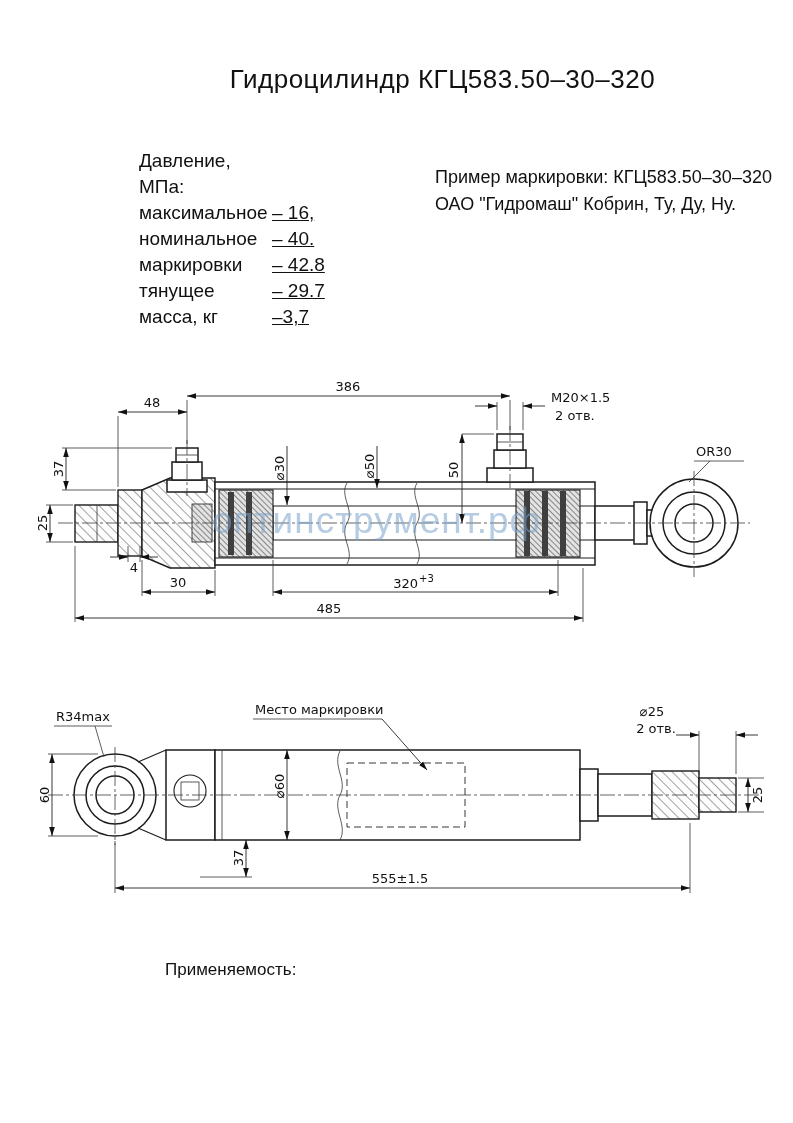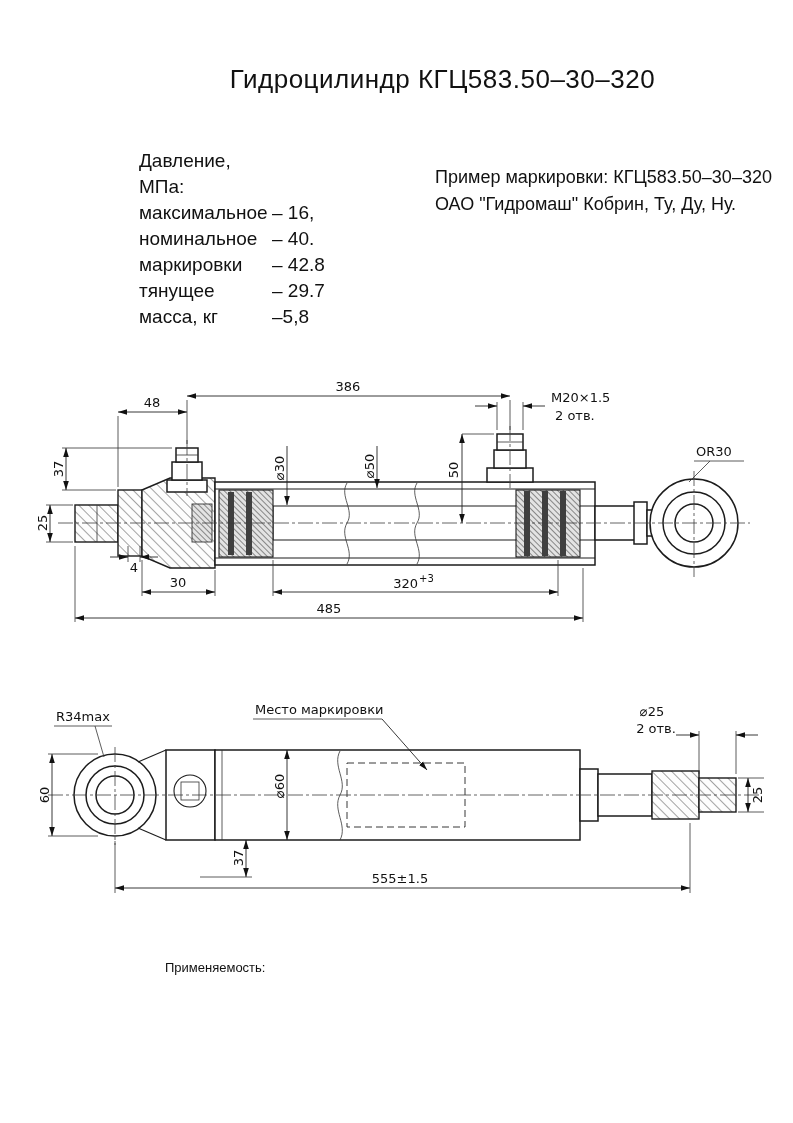--- a/index.html
+++ b/index.html
@@ -9,23 +9,23 @@
     font-family:"Liberation Sans", sans-serif; color:#111; overflow:hidden;
   }
   .title {
     position:absolute; top:64px; left:0; width:100%; padding-left:100px;
     text-align:center; font-size:26px; font-weight:normal; letter-spacing:.5px;
     font-family:"Liberation Sans", sans-serif;
   }
   .specs { position:absolute; left:95px; top:148px; font-size:19px; line-height:26px;margin-left:44px; }
   .spec-row { display:flex; }
   .spec-label { width:133px; }
-  .spec-value { white-space:pre; }
+  .spec-value { white-space:pre;text-decoration:underline; }
   .marking { position:absolute; left:435px; top:164px; font-size:18px; line-height:27px; }
-  .applicability { position:absolute; left:165px; top:960px; font-size:13px; }
+  .applicability { position:absolute; left:165px; top:960px; font-size:17px; }
   .watermark {
     position:absolute; left:212px; top:500px; z-index:5; font-size:37px;
     color:rgba(122,163,204,0.55); letter-spacing:1px; pointer-events:none;
   }
   svg.drawing { position:absolute; left:0; width:793px; }
   #top-svg { top:370px; height:270px; }
   #bottom-svg { top:690px; height:215px; }
 
   .s-part  { fill:#ffffff; stroke:#1c1c1c; stroke-width:1.5; }
   .s-med   { stroke:#1c1c1c; stroke-width:1.1; fill:none; }
@@ -60,21 +60,21 @@
     <div class="spec-row">
       <span class="spec-label">маркировки</span>
       <span class="spec-value">– 42.8</span>
     </div>
     <div class="spec-row">
       <span class="spec-label">тянущее</span>
       <span class="spec-value">– 29.7</span>
     </div>
     <div class="spec-row">
       <span class="spec-label">масса, кг</span>
-      <span class="spec-value">–5,8</span>
+      <span class="spec-value">–3,7</span>
     </div>
   </div>
 
   <div class="marking">
     <div>Пример маркировки: КГЦ583.50–30–320</div>
     <div>ОАО "Гидромаш" Кобрин, Ту, Ду, Ну.</div>
   </div>
 
   <svg id="top-svg" class="drawing" viewBox="0 370 793 270">
     <defs>
@@ -302,16 +302,17 @@
       <text class="dim-text" text-anchor="middle" x="243" y="858" transform="rotate(-90 243 858)">37</text>
       <text class="dim-text" text-anchor="middle" x="284" y="786" transform="rotate(-90 284 786)">⌀60</text>
       <text class="dim-text" x="255" y="714">Место маркировки</text>
       <text class="dim-text" text-anchor="middle" x="652" y="716">⌀25</text>
       <text class="dim-text" text-anchor="middle" x="656" y="733">2 отв.</text>
       <text class="dim-text" text-anchor="middle" x="762" y="795" transform="rotate(-90 762 795)">25</text>
       <text class="dim-text" text-anchor="middle" x="400" y="883">555±1.5</text>
     </g>
   </svg>
 
+  <div class="watermark">оптинструмент.рф</div>
 
   <div class="applicability">Применяемость:</div>
 
 </div>
 
 </body></html>

